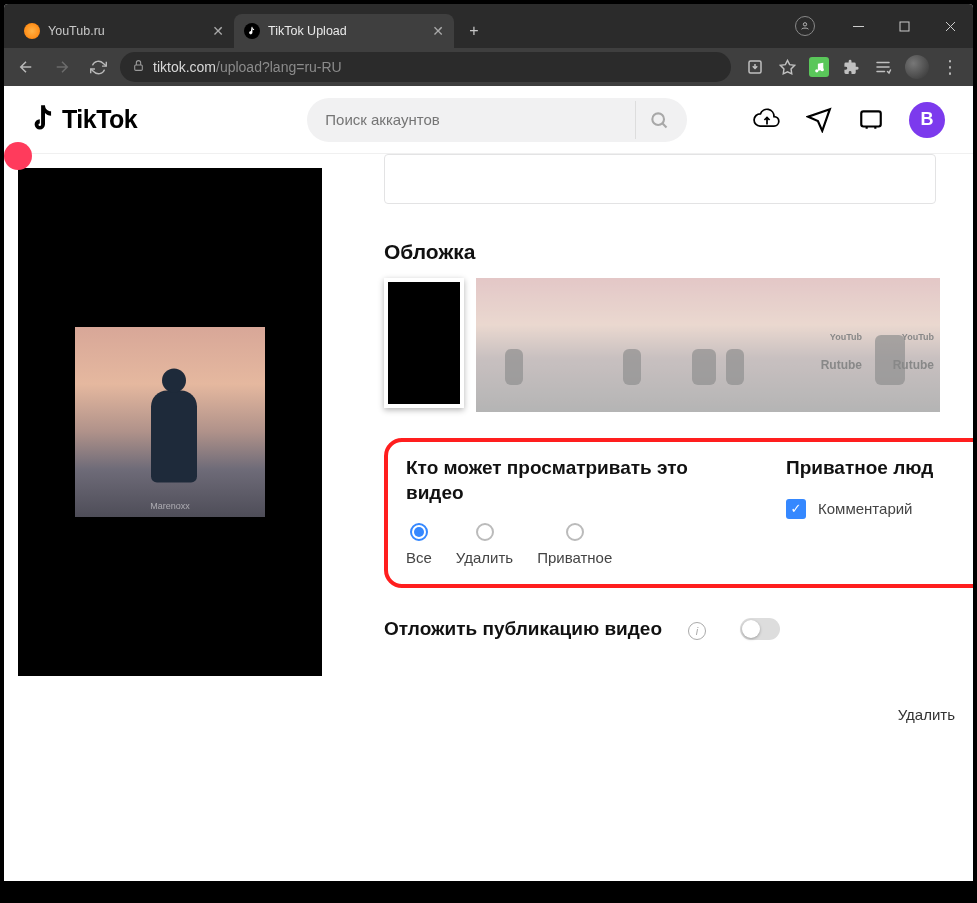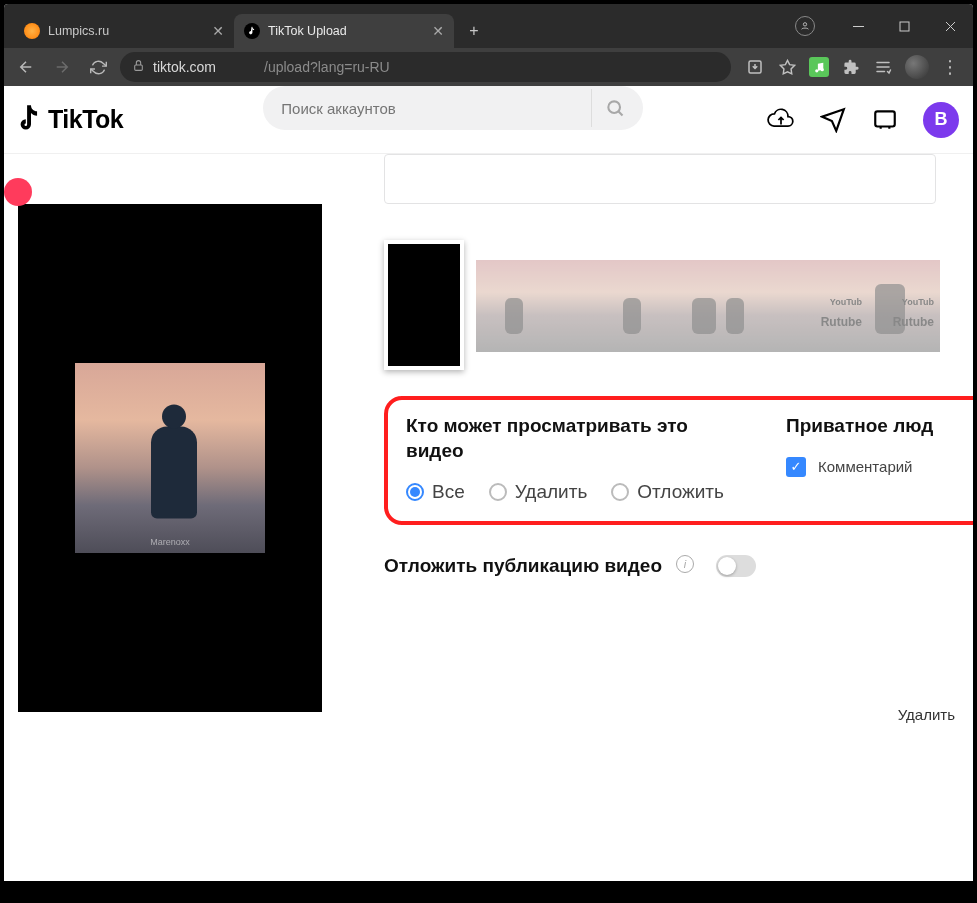--- a/index.html
+++ b/index.html
@@ -20,96 +20,96 @@
 .win-btn { width: 46px; height: 100%; display: flex; align-items: center; justify-content: center; color: #ccc; }
 .win-btn svg { width: 11px; height: 11px; }
 
 
 .addrbar { height: 38px; background: #3f3f3f; display: flex; align-items: center; padding: 0 8px; gap: 8px; }
 .nav-btn { width: 28px; height: 28px; display: flex; align-items: center; justify-content: center; color: #b8b8b8; }
 .nav-btn.dis { color: #6b6b6b; }
 .addr-input { flex: 1; height: 30px; background: #2b2b2b; border-radius: 15px; display: flex; align-items: center; padding: 0 12px; gap: 8px; color: #ccc; font-size: 14px; }
 .lock { color: #9b9b9b; }
 .url { color: #d9d9d9; }
-.url .dim { color: #8b8b8b; margin-left: 48px; }
+.url .dim { color: #8b8b8b; }
 .ext-area { display: flex; align-items: center; gap: 12px; padding: 0 6px; }
 .ext-icon { width: 20px; height: 20px; display: flex; align-items: center; justify-content: center; color: #c0c0c0; }
 .avatar-small { width: 24px; height: 24px; border-radius: 50%; background: radial-gradient(circle at 35% 35%, #777, #333); }
 .menu-dots { color: #c0c0c0; font-size: 18px; }
 
 
 .page { position: absolute; top: 82px; left: 0; right: 0; bottom: 0; background: #fff; overflow: hidden; }
 
 
-.tiktok-header { height: 68px; display: flex; padding: 0 14px; border-bottom: 1px solid #f0f0f0; }
+.tiktok-header { height: 68px; display: flex; align-items: center; padding: 0 28px; gap: 30px; border-bottom: 1px solid #f0f0f0; }
 .tiktok-logo { display: flex; align-items: center; gap: 4px; font-weight: 900; font-size: 25px; letter-spacing: -0.5px; }
 .tiktok-logo-mark { width: 26px; height: 30px; position: relative; }
 .search-box { flex: 1; max-width: 380px; height: 44px; background: #f1f1f2; border-radius: 22px; display: flex; align-items: center; padding: 0 6px 0 18px; margin-left: 140px; }
 .search-input { flex: 1; background: transparent; border: none; font-size: 15px; color: #404040; outline: none; }
 .search-btn { width: 46px; height: 38px; display: flex; align-items: center; justify-content: center; border-left: 1px solid #ddd; color: #a8a8a8; }
 .header-actions { margin-left: auto; display: flex; align-items: center; gap: 24px; }
 .hicon { width: 28px; height: 28px; display: flex; align-items: center; justify-content: center; }
 .avatar-b { width: 36px; height: 36px; border-radius: 50%; background: #7c3aed; color: #fff; display: flex; align-items: center; justify-content: center; font-weight: 600; font-size: 18px; }
 
 
 .upload-container { display: flex; padding: 0; height: calc(100% - 68px); position: relative; }
-.preview-col { width: 320px; background: #fff; padding: 14px 0 0 14px; display: flex; flex-direction: column; position: relative; margin-top: 36px; }
+.preview-col { width: 320px; background: #fff; padding: 14px 0 0 14px; display: flex; flex-direction: column; position: relative; }
 .upload-progress-corner { position: absolute; top: -12px; left: 0; width: 28px; height: 28px; background: #ff3b5c; border-radius: 50%; z-index: 2; }
 .video-preview { width: 304px; height: 508px; background: #000; display: flex; align-items: center; justify-content: center; }
 .preview-frame { width: 190px; height: 190px; background: linear-gradient(180deg,#d8a798 0%,#e5b89f 30%,#b0928a 55%,#6e6b78 75%,#4e4d58 100%); position: relative; }
 .person-silhouette { position: absolute; top: 55%; left: 52%; transform: translate(-50%,-45%); width: 46px; height: 92px; background: #1e2a3a; border-radius: 16px 16px 6px 6px; }
 .person-silhouette::before { content: ''; position: absolute; top: -22px; left: 50%; transform: translateX(-50%); width: 24px; height: 24px; background: #1e2a3a; border-radius: 50%; }
 .watermark-prev { position: absolute; bottom: 6px; left: 50%; transform: translateX(-50%); font-size: 9px; color: rgba(255,255,255,0.5); }
 .file-size { text-align: center; font-size: 14px; color: #888; margin-top: 18px; }
 
 .form-col { flex: 1; padding: 0 0 0 60px; position: relative; overflow: hidden; }
 .section-title { font-size: 21px; font-weight: 700; color: #111; margin-bottom: 14px; }
 .title-input { width: 552px; height: 50px; border: 1px solid #e3e3e4; border-radius: 4px; margin-bottom: 36px; }
 
 .covers-row { display: flex; gap: 0; margin-bottom: 26px; }
 .cover-selected { width: 80px; height: 130px; background: #000; border: 4px solid #fff; box-shadow: 0 2px 6px rgba(0,0,0,0.3); margin-right: 12px; position: relative; z-index: 1; }
-.cover-thumb { width: 98px; height: 92px; margin-top: 20px; position: relative; display: flex; align-items: center; justify-content: flex-end; }
+.cover-thumb { width: 98px; height: 134px; margin-top: 0; position: relative; display: flex; align-items: center; justify-content: flex-end; }
 .cover-thumb .inner { width: 100%; height: 100%; filter: opacity(0.55); }
 .ct-street { background: linear-gradient(180deg,#c99 0%,#d9b8a8 35%,#9b8c8c 60%,#777 100%); }
 .ct-figures { position: absolute; bottom: 20%; left: 30%; width: 18px; height: 36px; background: #333; border-radius: 6px; opacity: .7; }
 .ct-watermark { position: absolute; right: 6px; top: 40%; font-size: 9px; color: #888; font-weight: 600; }
 .ct-watermark2 { position: absolute; right: 6px; top: 60%; font-size: 12px; color: #888; font-weight: 600; }
 
 .highlight-box { border: 4px solid #ff1e1e; border-radius: 18px; padding: 14px 18px 18px; margin-bottom: 30px; position: relative; width: 676px; }
 .hl-row { display: flex; gap: 50px; }
 .hl-left { flex: 0 0 330px; }
 .hl-title { font-size: 19px; font-weight: 700; color: #111; margin-bottom: 18px; line-height: 1.3; }
 .radio-row { display: flex; gap: 24px; align-items: center; }
-.radio-item { display: flex; align-items: center; gap: 8px; font-size: 19px; color: #444; cursor: pointer; }
+.radio-item { display: flex; align-items: center; gap: 8px; font-size: 15px; color: #444; cursor: pointer; flex-direction: column; }
 .radio-circ { width: 18px; height: 18px; border: 2px solid #bbb; border-radius: 50%; display: flex; align-items: center; justify-content: center; }
 .radio-circ.active { border-color: #3588ff; }
 .radio-circ.active::after { content: ''; width: 10px; height: 10px; background: #3588ff; border-radius: 50%; }
 .hl-right { flex: 1; }
 .checkbox-row { display: flex; align-items: center; gap: 12px; margin-top: 12px; font-size: 15px; color: #444; }
 .check-box { width: 20px; height: 20px; background: #3588ff; border-radius: 3px; display: flex; align-items: center; justify-content: center; color: #fff; font-size: 13px; }
 
-.schedule-row { display: flex; align-items: flex-start; gap: 14px; font-size: 19px; font-weight: 700; color: #111; }
+.schedule-row { display: flex; align-items: flex-end; gap: 26px; font-size: 19px; font-weight: 700; color: #111; }
 .info-circ { width: 18px; height: 18px; border: 1.5px solid #aaa; border-radius: 50%; display: flex; align-items: center; justify-content: center; font-size: 11px; color: #aaa; font-style: italic; font-weight: 400; }
 .toggle { width: 40px; height: 22px; background: #ddd; border-radius: 11px; position: relative; margin-left: 8px; }
 .toggle::after { content: ''; position: absolute; width: 18px; height: 18px; background: #fff; border-radius: 50%; top: 2px; left: 2px; box-shadow: 0 1px 3px rgba(0,0,0,0.3); }
 
 .delete-link { position: absolute; right: 18px; bottom: 176px; font-size: 15px; color: #333; }
 
 .bottom-black { position: absolute; left: 4px; right: 4px; bottom: 4px; height: 18px; background: #000; }
 </style>
 </head>
 <body>
 
 <div class="frame">
 
   <div class="titlebar">
     <div class="tabs">
       <div class="tab">
         <span class="tab-favicon" style="background:radial-gradient(circle,#ffb347,#ff7b00)"></span>
-        <span class="tab-title">Lumpics.ru</span>
+        <span class="tab-title">YouTub.ru</span>
         <span class="tab-close">✕</span>
       </div>
       <div class="tab active">
         <span class="tab-favicon" style="background:#000">
           <svg viewBox="0 0 24 24" width="10" height="10">
               <path fill="#fff" d="M12 2v14a3 3 0 1 1-3-3" stroke="#fff" stroke-width="2"></path>
               <path fill="#fff" d="M12 2c0 3 2 5 5 5v3c-2 0-4-1-5-2"></path>
             </svg>
         </span>
         <span class="tab-title">TikTok Upload</span>
@@ -251,20 +251,21 @@
           <div class="preview-frame">
             <div class="person-silhouette"></div>
             <div class="watermark-prev">Marenoxx</div>
           </div>
         </div>
       </div>
 
       <div class="form-col">
         <div class="title-input"></div>
 
+        <div class="section-title">Обложка</div>
         <div class="covers-row">
           <div class="cover-selected"></div>
           <div class="cover-thumb">
               <div class="inner ct-street">
                 <div class="ct-figures"></div>
               </div>
             </div>
           <div class="cover-thumb">
               <div class="inner ct-street">
                 <div class="ct-figures" style="left:50%"></div>
@@ -298,21 +299,21 @@
                 <label class="radio-item">
                     <span class="radio-circ active"></span>
                     <span>Все</span>
                   </label>
                 <label class="radio-item">
                     <span class="radio-circ"></span>
                     <span>Удалить</span>
                   </label>
                 <label class="radio-item">
                     <span class="radio-circ"></span>
-                    <span>Отложить</span>
+                    <span>Приватное</span>
                   </label>
               </div>
             </div>
             <div class="hl-right">
               <div class="hl-title" style="white-space:nowrap">Приватное люд</div>
               <div class="checkbox-row">
                 <span class="check-box">✓</span>
                 <span>Комментарий</span>
               </div>
             </div>

